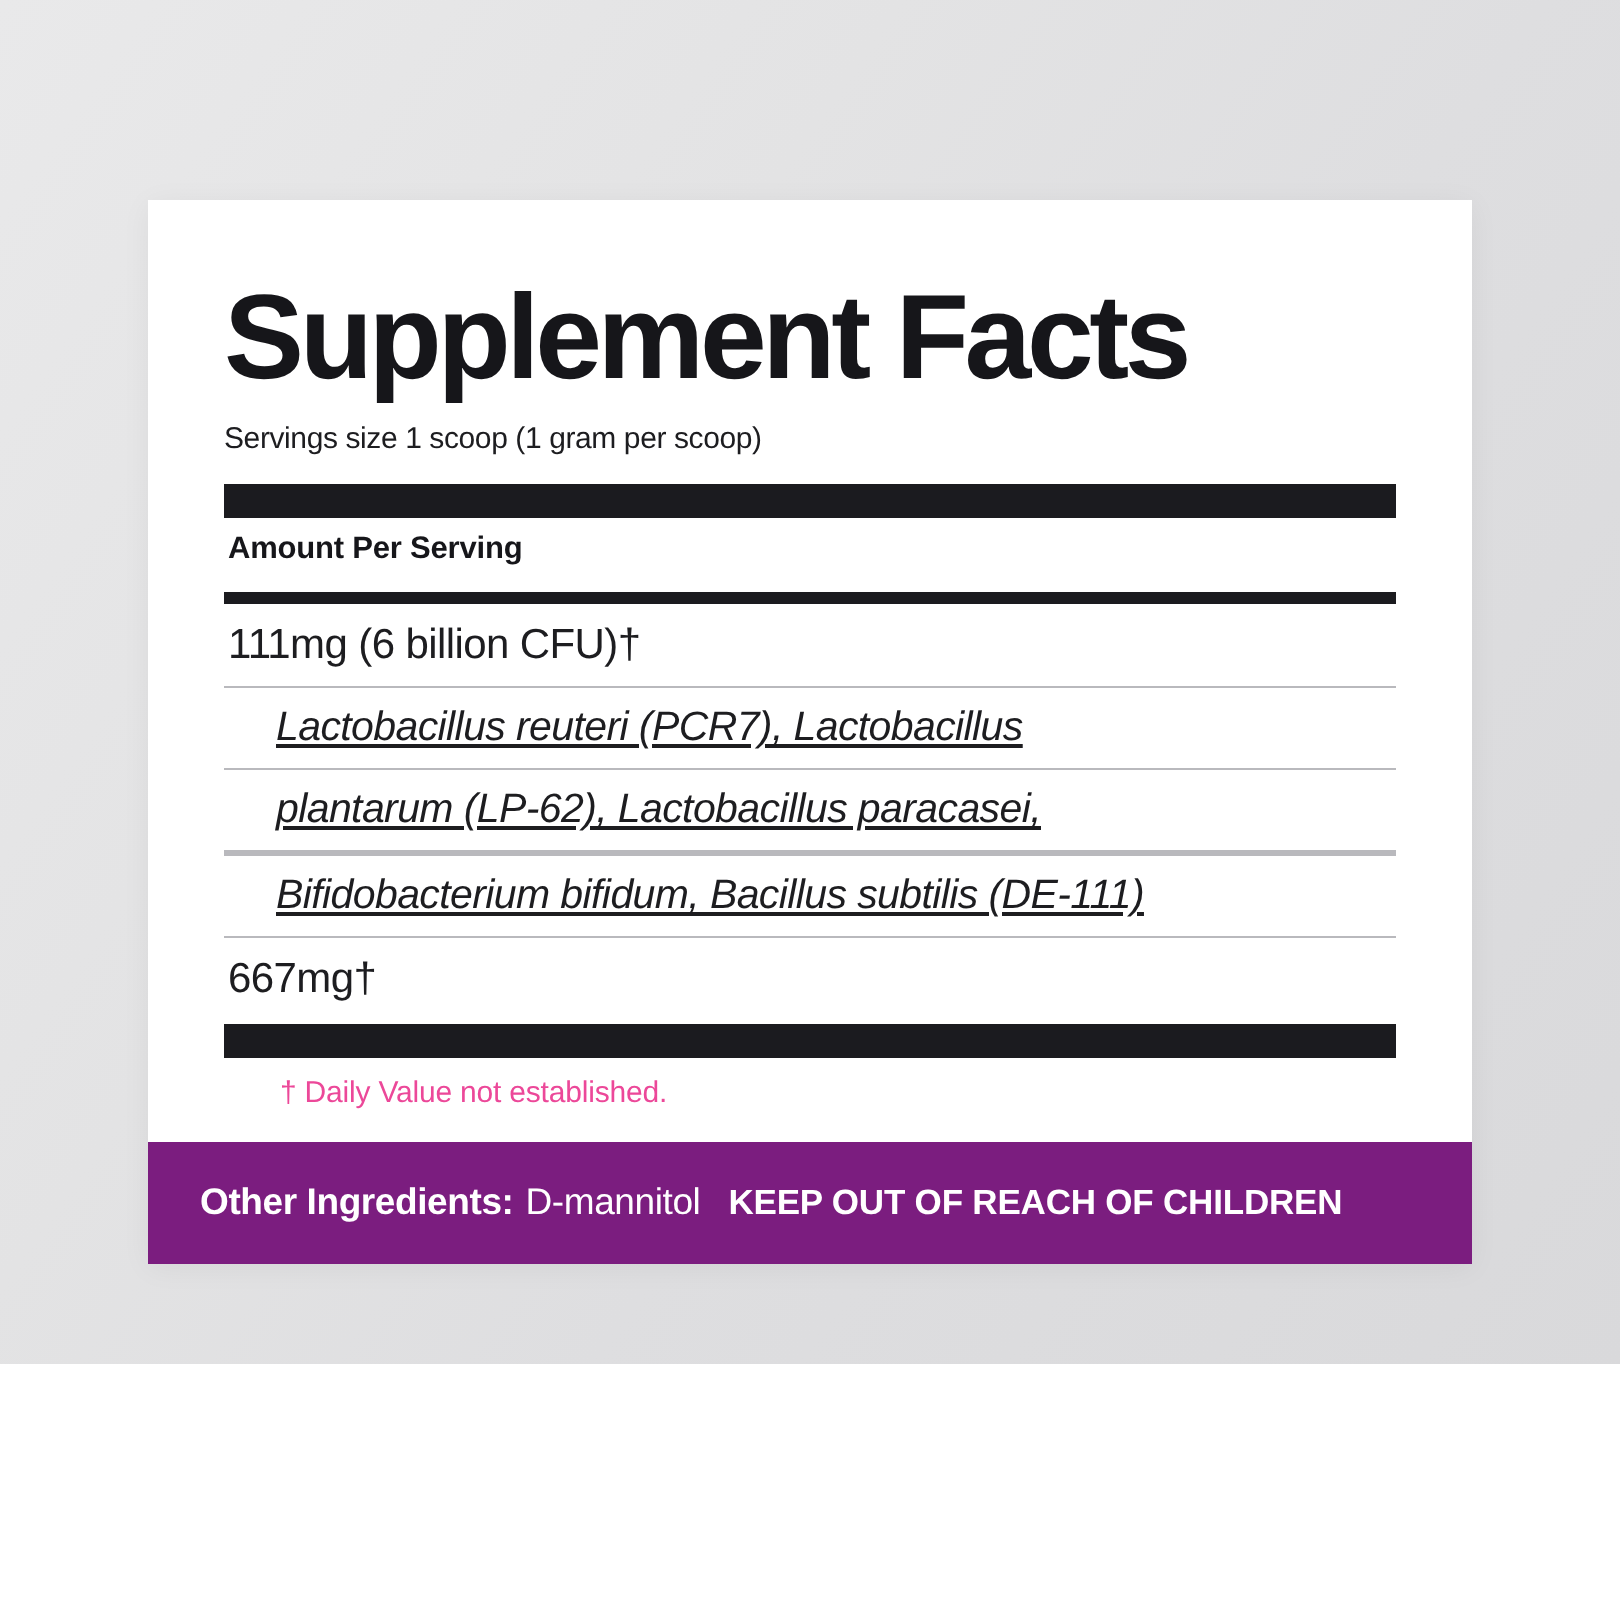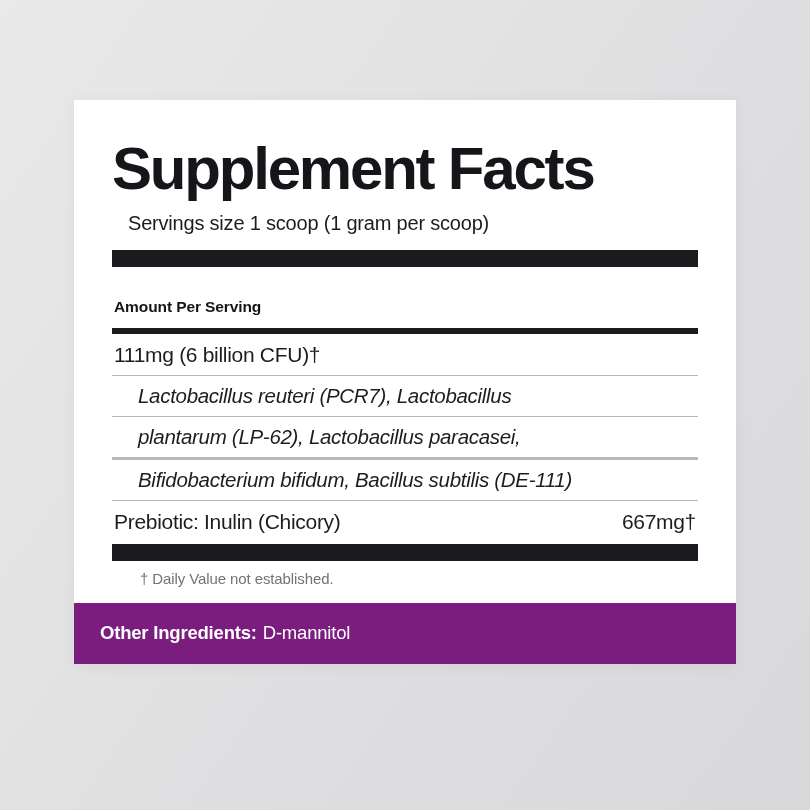--- a/index.html
+++ b/index.html
@@ -9,21 +9,21 @@
   body {
     width: 810px;
     height: 810px;
     font-family: "Liberation Sans", sans-serif;
     background: #ffffff;
     overflow: hidden;
   }
   .stage {
     position: relative;
     width: 810px;
-    height: 810px;
+    height: 682px;
     background: linear-gradient(125deg, #e9e9ea 0%, #e3e3e4 35%, #dedee0 60%, #d9d9db 100%);
     display: flex;
     align-items: center;
     justify-content: center;
   }
   .panel {
     position: absolute;
     left: 74px;
     top: 100px;
     width: 662px;
@@ -37,25 +37,24 @@
     font-family: "Liberation Sans", sans-serif;
     font-weight: bold;
     font-size: 60px;
     line-height: 1.02;
     letter-spacing: -2.2px;
     color: #16161a;
     margin: 0 0 10px 0;
     white-space: nowrap;
   }
   .servings-line {
-    font-size: 20px;
+    font-size: 15px;
     color: #1d1d20;
     line-height: 1.42;
     letter-spacing: -0.2px;
-    margin-left: 16px;
   }
   .bar-thick {
     height: 17px;
     background: #1b1b1f;
     margin-top: 12px;
   }
   .bar-medium {
     height: 6px;
     background: #1b1b1f;
     margin-top: 6px;
@@ -63,45 +62,45 @@
   .bar-thin {
     height: 1px;
     background: #b9b9bd;
   }
   .amount-row {
     font-size: 15.5px;
     font-weight: bold;
     color: #16161a;
     padding: 7px 0 6px 2px;
     letter-spacing: -0.1px;
-    margin-top: 24px;
   }
   .row {
     display: flex;
     justify-content: space-between;
     align-items: baseline;
     font-size: 21px;
     color: #1d1d20;
     padding: 9px 2px 8px 2px;
     letter-spacing: -0.3px;
   }
   .row .value {
     white-space: nowrap;
   }
   .org-line {
     font-size: 20.5px;
     font-style: italic;
     color: #1d1d20;
     padding: 8px 2px 8px 26px;
     letter-spacing: -0.3px;
     white-space: nowrap;
+    text-decoration: underline;
   }
   .footnote {
     font-size: 15px;
-    color: #737373;
+    color: #ec4899;
     padding: 9px 2px 16px 28px;
     letter-spacing: -0.1px;
   }
   .banner {
     background: #7b1d7f;
     color: #ffffff;
     padding: 19px 26px 20px 26px;
     font-size: 18.5px;
     letter-spacing: -0.2px;
     display: flex;
@@ -155,30 +154,30 @@
       <div class="bar-thin"></div>
 
       <div class="bar-thin"></div>
 
       <div class="bar-thin"></div>
       <div class="org-line">Bifidobacterium bifidum, Bacillus subtilis (DE-111)</div>
 
       <div class="bar-thin"></div>
 
       <div class="row">
-        <span class="name">Prebiotic: Inulin (Chicory)</span>
         <span class="value">667mg†</span>
       </div>
 
       <div class="bar-thick small-bar-gap"></div>
 
       <div class="footnote">† Daily Value not established.</div>
 
     </div>
 
     <div class="banner">
       <b>Other Ingredients:</b>
       <span class="mannitol">D-mannitol</span>
+      <span class="warning">KEEP OUT OF REACH OF CHILDREN</span>
     </div>
 
   </div>
 
 </div>
 
 </body></html>

